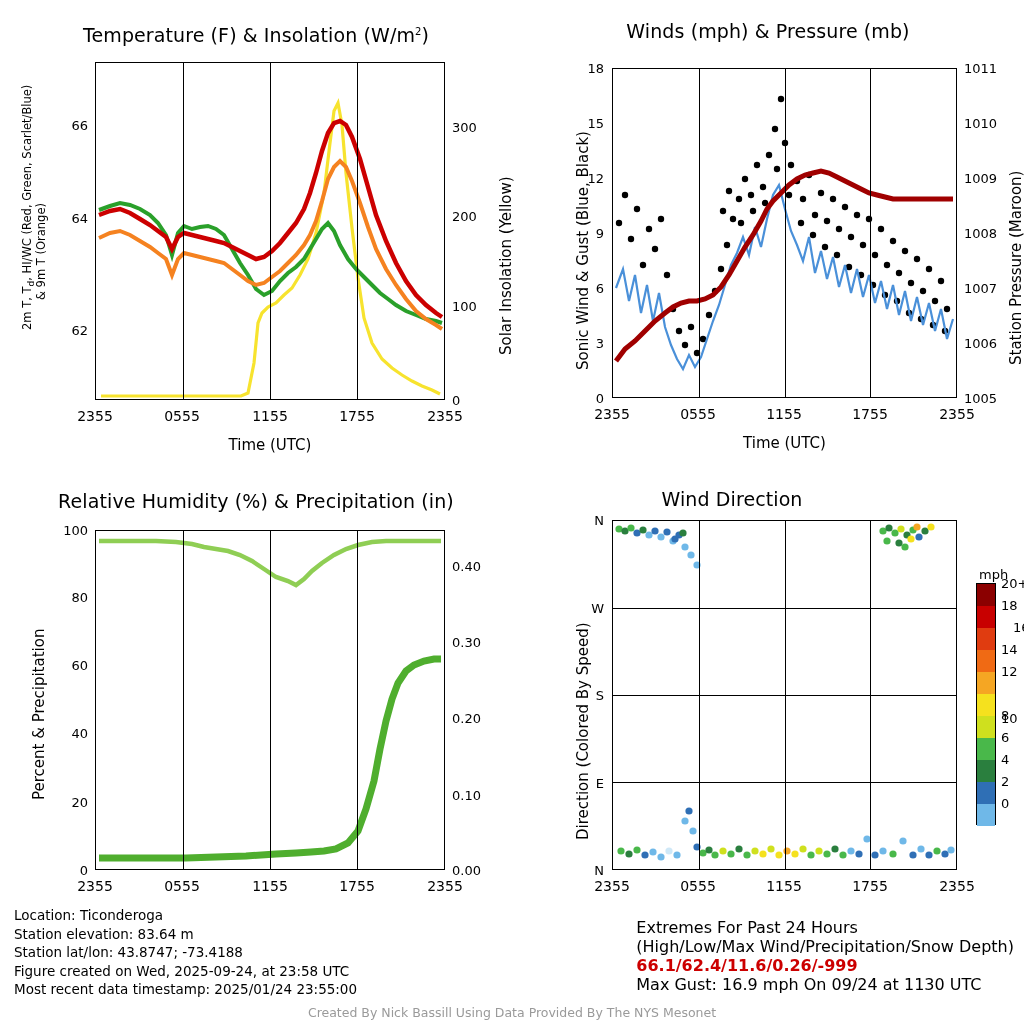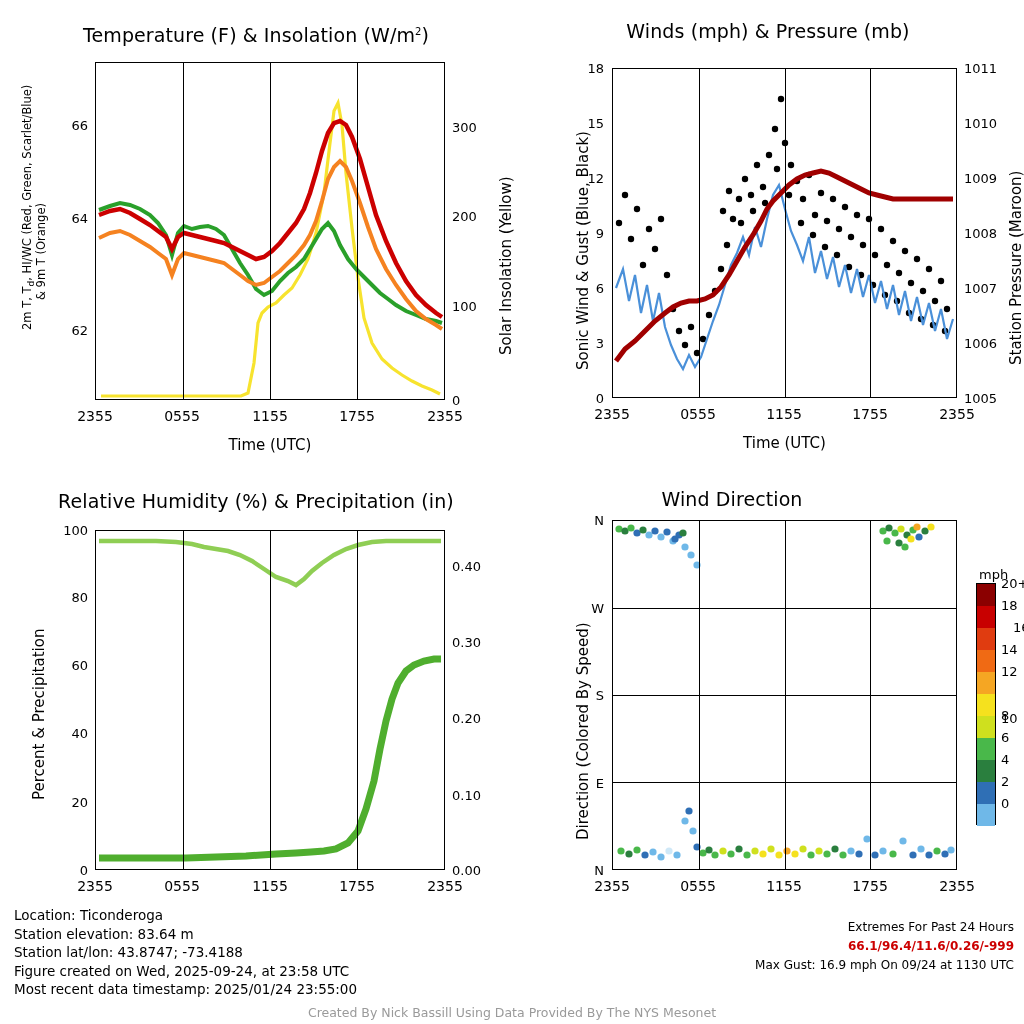--- a/index.html
+++ b/index.html
@@ -12,21 +12,21 @@
   .vline{position:absolute;top:0;bottom:0;width:1px;background:#000;}
   .hline{position:absolute;left:0;right:0;height:1px;background:#000;}
   .ylab-rot{position:absolute;transform-origin:0 0;transform:rotate(-90deg);white-space:nowrap;font-size:15px;}
   .ylab-rot.small{font-size:11.5px;}
   .xtick{position:absolute;font-size:14px;text-align:center;transform:translateX(-50%);}
   .ytick{position:absolute;font-size:13px;transform:translateY(-50%);}
   .ytick.right{text-align:left;}
   .ytick.left{text-align:right;}
   svg{display:block;}
   .footer-left{position:absolute;left:14px;top:906px;font-size:13.5px;line-height:18.5px;}
-  .footer-right{position:absolute;right:10px;top:918px;font-size:12px;line-height:19px;text-align:right;}
+  .footer-right{position:absolute;right:10px;top:918px;font-size:16px;line-height:19px;text-align:left;}
   .red{color:#cc0000;font-weight:bold;}
   .credit{position:absolute;width:1024px;text-align:center;top:1005px;font-size:12.5px;color:#9a9a9a;}
   .legend-title{position:absolute;font-size:13px;}
   .legend-label{position:absolute;font-size:13px;transform:translateY(-50%);}
   .sup{font-size:10px;vertical-align:super;}
 </style>
 </head>
 <body>
 
 <div class="page">
@@ -367,18 +367,19 @@
   <div class="footer-left">
     <div>Location: Ticonderoga</div>
     <div>Station elevation: 83.64 m</div>
     <div>Station lat/lon: 43.8747; -73.4188</div>
     <div>Figure created on Wed, 2025-09-24, at 23:58 UTC</div>
     <div>Most recent data timestamp: 2025/01/24 23:55:00</div>
   </div>
 
   <div class="footer-right">
     <div>Extremes For Past 24 Hours</div>
-    <div class="red">66.1/96.4/11.6/0.26/-999</div>
+    <div>(High/Low/Max Wind/Precipitation/Snow Depth)</div>
+    <div class="red">66.1/62.4/11.6/0.26/-999</div>
     <div>Max Gust: 16.9 mph On 09/24 at 1130 UTC</div>
   </div>
 
   <div class="credit">Created By Nick Bassill Using Data Provided By The NYS Mesonet</div>
 </div>
 
 </body></html>

